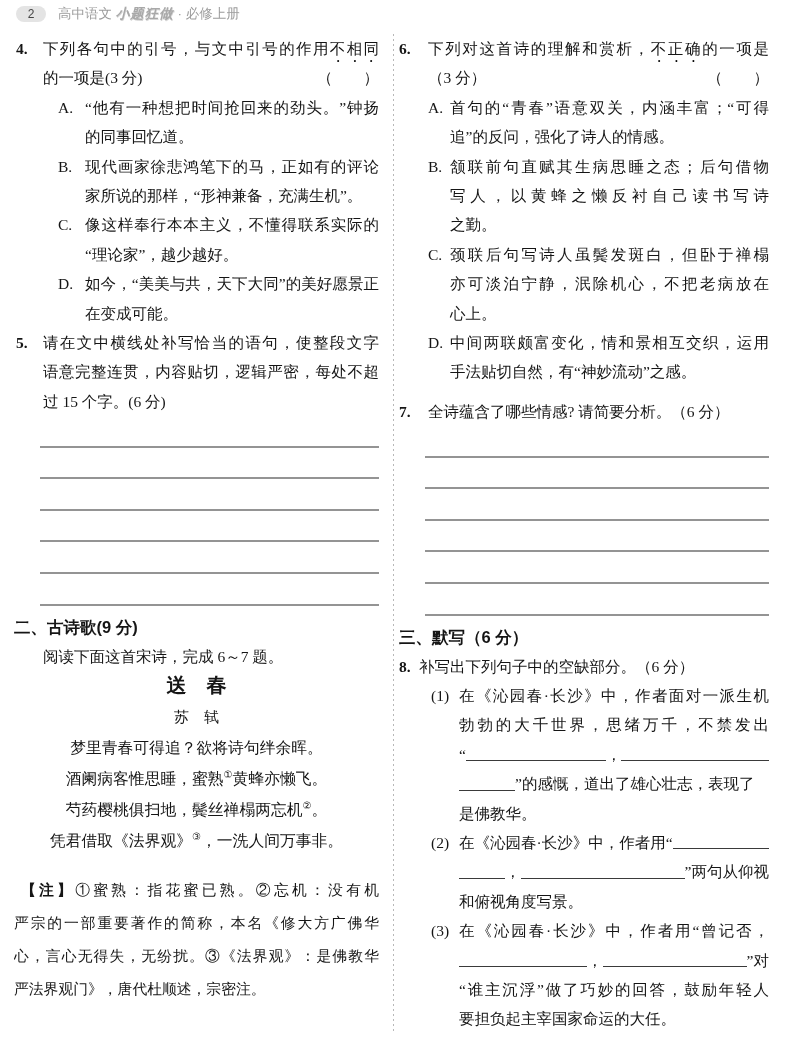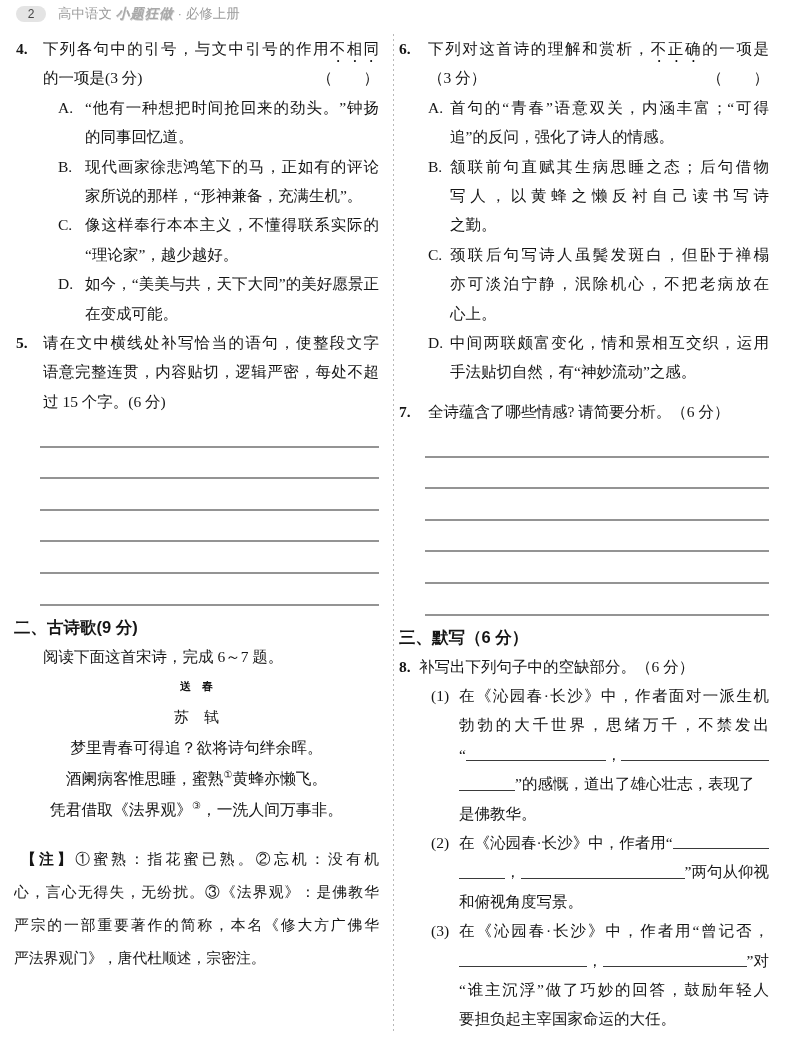--- a/index.html
+++ b/index.html
@@ -50,22 +50,22 @@
   
   .answers{margin-left:26px;}
   .ansline{height:29.6px;border-bottom:2px solid #949494;}
 
   
   .section-title{font-family:"Liberation Sans","DejaVu Sans",sans-serif;font-weight:bold;
                  font-size:16.5px;height:30px;line-height:30px;margin-top:6px;}
   .intro{margin-left:29px;}
 
   
-  .poem-title{text-align:center;font-family:Liberation Serif, serif;
-              font-weight:bold;font-size:11px;height:31px;line-height:31px;}
+  .poem-title{text-align:center;font-family:Liberation Mono, monospace;
+              font-weight:bold;font-size:20px;height:31px;line-height:31px;}
   .poem-author{text-align:center;font-size:15px;height:30px;line-height:30px;}
   .poem-line{text-align-last:center;font-size:15.8px;height:31px;line-height:31px;}
 
   
   .note{margin-top:18px;}
   .note-line{font-size:14.8px;height:33px;line-height:33px;}
   .note .note-line:first-child{text-indent:7px;}
 
   
   .item{display:flex;margin-left:12px;}
@@ -146,25 +146,26 @@
           <div class="ansline"></div>
           <div class="ansline"></div>
           <div class="ansline"></div>
         </div>
         <div class="section-title">二、古诗歌(9 分)</div>
         <div class="line intro">阅读下面这首宋诗，完成 6～7 题。</div>
         <div class="poem-title">送　春</div>
         <div class="poem-author">苏　轼</div>
         <div class="line poem-line"><span>梦里青春可得追？欲将诗句绊余晖。</span></div>
         <div class="line poem-line"><span>酒阑病客惟思睡，蜜熟</span><span class="sup ">①</span><span>黄蜂亦懒飞。</span></div>
+        <div class="line poem-line"><span>芍药樱桃俱扫地，鬓丝禅榻两忘机</span><span class="sup ">②</span><span>。</span></div>
         <div class="line poem-line"><span>凭君借取《法界观》</span><span class="sup ">③</span><span>，一洗人间万事非。</span></div>
         <div class="note">
           <div class="line j note-line"><span class="b">【注】</span><span>①蜜熟：指花蜜已熟。②忘机：没有机</span></div>
+          <div class="line j note-line"><span>严宗的一部重要著作的简称，本名《修大方广佛华</span></div>
           <div class="line j note-line"><span>心，言心无得失，无纷扰。③《法界观》：是佛教华</span></div>
-          <div class="line j note-line"><span>严宗的一部重要著作的简称，本名《修大方广佛华</span></div>
           <div class="line note-line"><span>严法界观门》，唐代杜顺述，宗密注。</span></div>
         </div>
       </div>
     <div class="divider"></div>
     <div class="col-right" id="col-right">
         <div class="q">
           <span class="qnum">6.</span>
           <div class="qbody">
             <div class="line j"><span>下列对这首诗的理解和赏析，</span><span class="emph ">不正确</span><span>的一项是</span></div>
             <div class="line brline">

